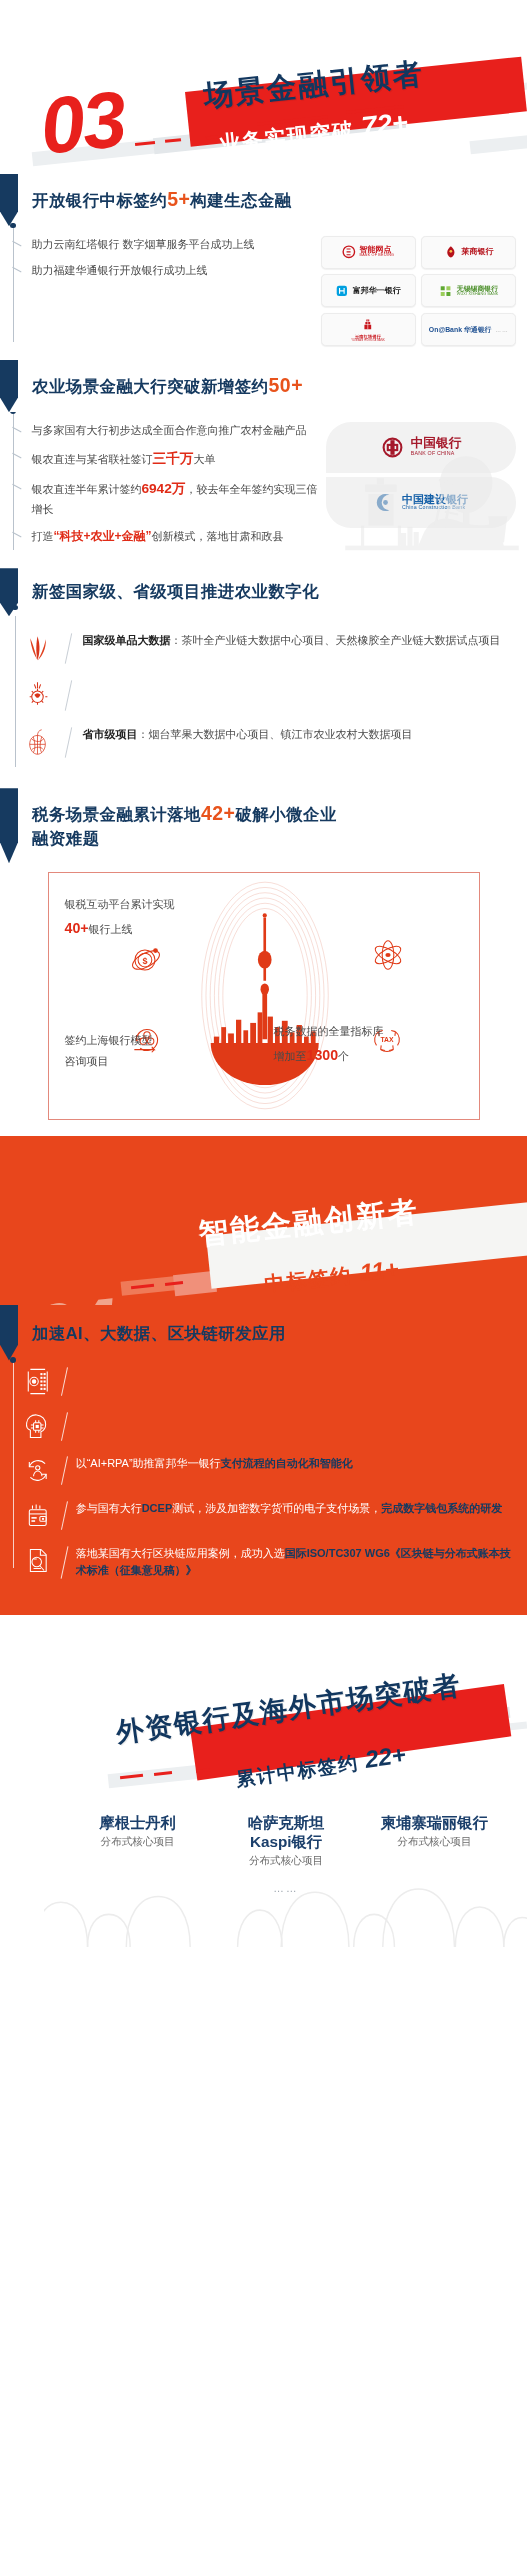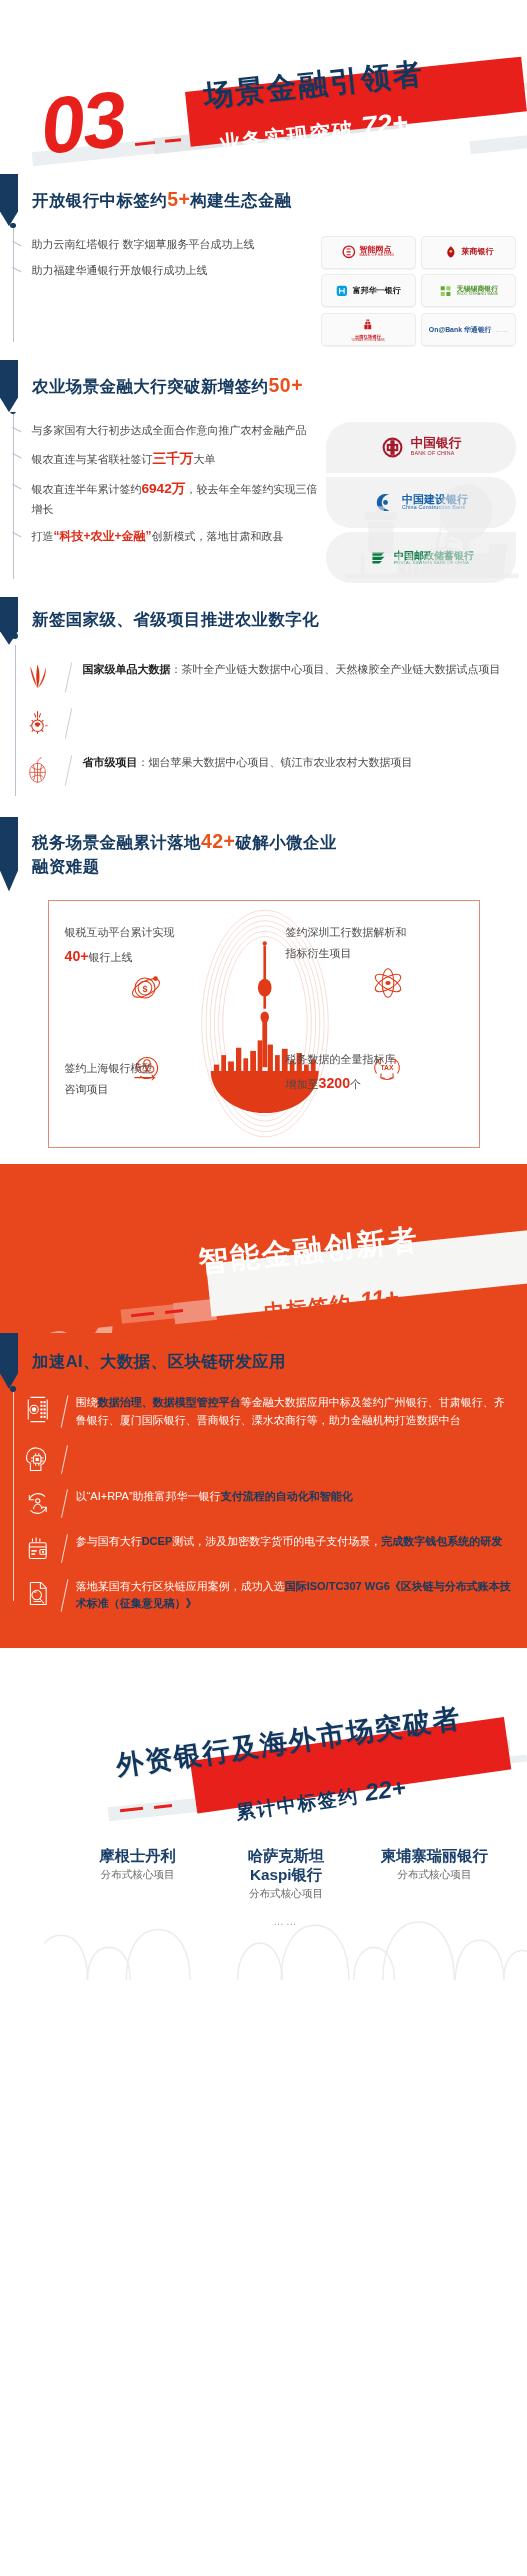--- a/index.html
+++ b/index.html
@@ -145,21 +145,21 @@
   .quad .c-tr { left:216px; top:0; border-left:none; border-bottom:none; }
   .quad .c-bl { left:0;   top:124px; border-right:none; border-top:none; }
   .quad .c-br { left:216px; top:124px; border-left:none; border-top:none; }
   .quad .qtxt {
     position:absolute; font-size:11px; line-height:1.95; color:#4a4a4a; width:132px;
   }
   .quad .qtxt b { color:#e02b17; font-weight:800; font-size:14.2px; }
   .q1 { left:17px; top:22px; }
   .q2 { left:238px; top:22px; }
   .q3 { left:17px; top:158px; }
-  .q4 { left:238px; top:149px; }
+  .q4 { left:226px; top:149px; }
 
   
   .banner04 { position:relative; height:169px; background:#e8461c; overflow:hidden; }
   .banner04 .num {
     position:absolute; left:36px; top:158px; font-size:79px; font-weight:700;
     font-style:italic; color:#f3b5a0; line-height:1; letter-spacing:-2.1px;
     transform:rotate(-6deg); transform-origin:left bottom; opacity:.85;
   }
   .banner04 .slab { position:absolute; transform:rotate(-6deg); }
   .banner04 .s1 { left:121px; top:141px; width:92px; height:13.7px; background:#ef7a58; }
@@ -369,26 +369,20 @@
                 </svg>
               <span class="bname" style="color:#a5192b"><span>中国银行</span><span class="beng">BANK OF CHINA</span></span>
             </div>
             <div class="pill p2">
               <svg width="21" height="21" viewBox="0 0 44 44">
                   <path d="M30 6 A18 18 0 1 0 30 38 A13 13 0 1 1 30 6 Z" fill="#1560a8"></path>
                   <circle cx="22" cy="22" r="5" fill="#1560a8"></circle>
                 </svg>
               <span class="bname" style="color:#1560a8;font-size:11px"><span>中国建设银行</span><span class="beng">China Construction Bank</span></span>
             </div>
-            <div class="pill p3">
-              <svg width="19" height="19" viewBox="0 0 44 44">
-                  <path d="M8 10h28l-8 8H8zM8 20h28l-8 8H8zM8 30h22l-6 6H8z" fill="#0c7a45"></path>
-                </svg>
-              <span class="bname" style="color:#0c7a45;font-size:10px"><span>中国邮政储蓄银行</span><span class="beng" style="font-size:4.2px">POSTAL SAVINGS BANK OF CHINA</span></span>
-            </div>
           </div>
           <svg class="treewm" width="174" height="121" viewBox="0 0 330 230">
             <g fill="#e9e9e9">
               <rect x="38" y="60" width="60" height="14"></rect>
                 <rect x="44" y="78" width="48" height="60"></rect>
               <rect x="60" y="48" width="14" height="12"></rect>
                 <rect x="30" y="138" width="6" height="40"></rect>
                 <rect x="100" y="138" width="6" height="40"></rect>
               <path d="M230 6c-28 0-50 22-50 50s22 58 50 58 50-30 50-58-22-50-50-50z"></path>
               <rect x="224" y="104" width="12" height="74"></rect>
@@ -542,23 +536,22 @@
         <g fill="none" stroke="#e03a17" stroke-width="2">
           <path d="M22 22c-8 6-10 18-4 26M54 22c8 6 10 18 4 26"></path>
           <path d="M22 22l8-2M22 22l1 8M54 22l-8-2M54 22l-1 8"></path>
           <path d="M26 56c7 5 17 5 24 0"></path>
             <path d="M26 56l1-8M26 56l8 2M50 56l-1-8M50 56l-8 2"></path>
         </g>
         <text x="38" y="42" font-size="13" font-weight="bold" fill="#e03a17" text-anchor="middle" font-family="'Liberation Sans',sans-serif">TAX</text>
       </svg>
 
       <div class="qtxt q1"><span>银税互动平台累计实现</span><br><b>40+</b><span>银行上线</span></div>
-      <div class="qtxt q2"><span>签约深圳工行数据解析和</span><br><span>指标衍生项目</span></div>
       <div class="qtxt q3"><span>签约上海银行模型</span><br><span>咨询项目</span></div>
-      <div class="qtxt q4"><span>税务数据的全量指标库</span><br><span>增加至</span><b>3200</b><span>个</span></div>
+      <div class="qtxt q4"><span>税务数据的全量指标库</span><br><span>增加至</span><b>1300</b><span>个</span></div>
     </div>
   </section>
 
   <section class="banner04">
     <div class="slab s1"></div>
     <div class="slab s2"></div>
     <div class="slab s3"></div>
     <div class="slab s4"></div>
     <div class="whiteband"></div>
     <div class="dash d1"></div>
@@ -594,21 +587,20 @@
                 <rect x="33" y="27" width="4" height="4"></rect>
                 <rect x="39" y="27" width="4" height="4"></rect>
                 <rect x="33" y="34" width="4" height="4"></rect>
                 <rect x="39" y="34" width="4" height="4"></rect>
                 <rect x="33" y="41" width="4" height="4"></rect>
                 <rect x="39" y="41" width="4" height="4"></rect>
               </g>
             </svg>
         </div>
         <div class="slash"></div>
-        <div class="txt">围绕<b>数据治理、数据模型管控平台</b>等金融大数据应用中标及签约广州银行、甘肃银行、齐鲁银行、厦门国际银行、晋商银行、溧水农商行等，助力金融机构打造数据中台</div>
       </div>
 
       <div class="rrow">
         <div class="ico">
           <svg width="29.5" height="31" viewBox="0 0 56 58">
               <g fill="none" stroke="#fff" stroke-width="2">
                 <path d="M14 50V36c-6-2-8-8-7-14C8 13 16 6 26 7c10 1 17 8 17 18 0 8-5 12-9 14v11z"></path>
                 <rect x="20" y="22" width="14" height="14" rx="2"></rect>
                 <path d="M24 22v-5M30 22v-5M24 36v5M30 36v5M20 26h-5M20 32h-5M34 26h5M34 32h5"></path>
               </g>

